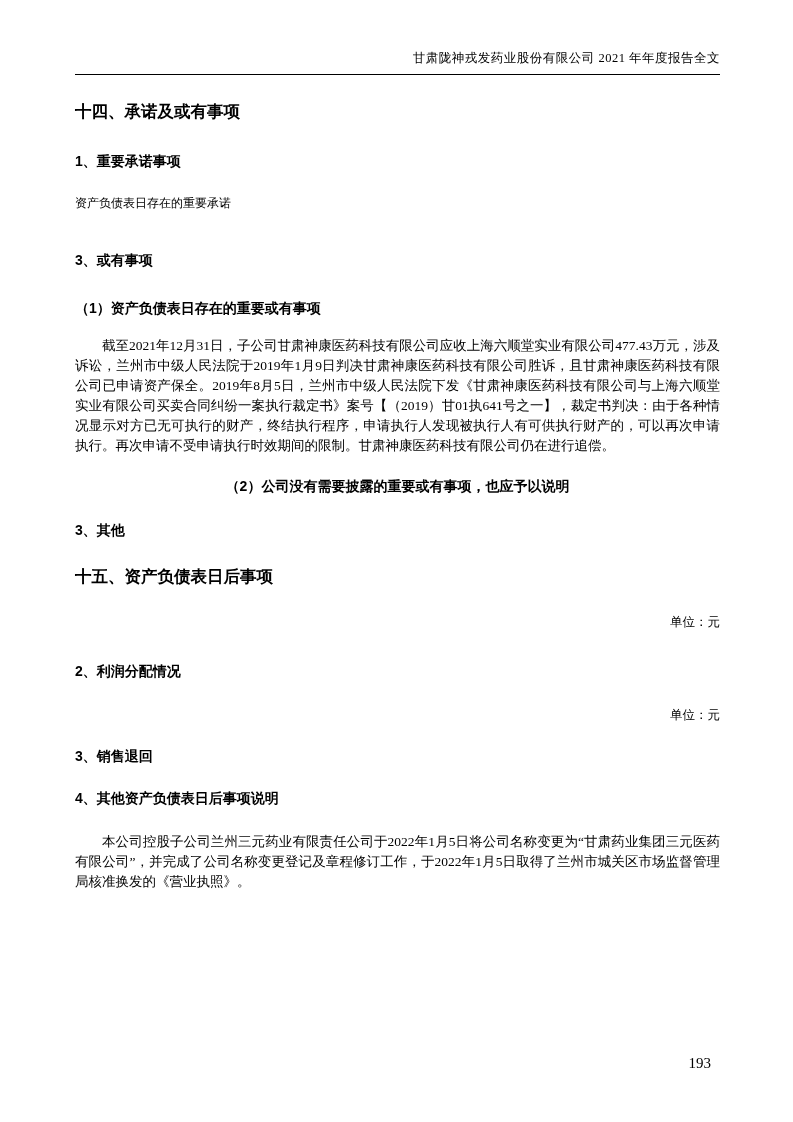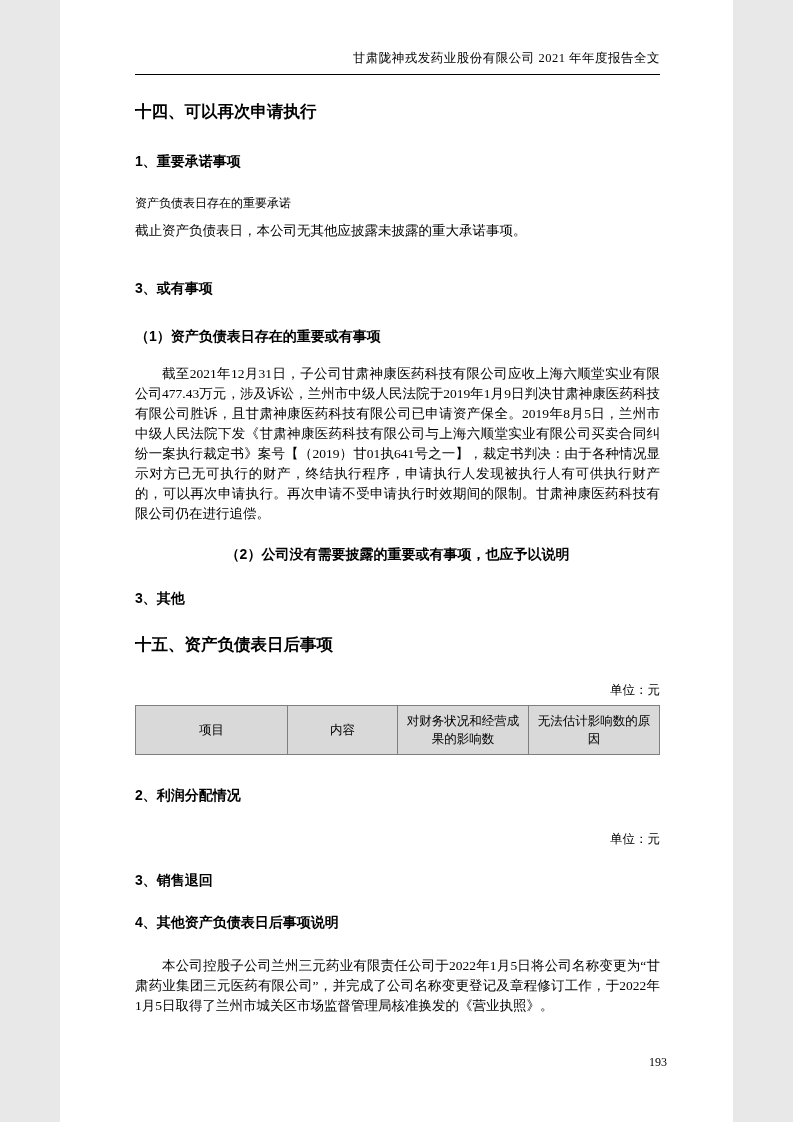--- a/index.html
+++ b/index.html
@@ -1,19 +1,19 @@
 <!DOCTYPE html>
 <html><head>
 <meta charset="utf-8">
 <style>
   * { margin: 0; padding: 0; box-sizing: border-box; }
   html, body { background: #e8e8e8; }
   body { font-family: "Liberation Serif", "DejaVu Serif", serif; color: #000; }
   .page {
-    width: 673px; height: 1122px; margin: 0 auto; background: #fff;
+    width: 793px; height: 1122px; margin: 0 auto; background: #fff;
     position: relative; padding: 50px 73px 0 75px; overflow: hidden;
   }
   .doc-header {
     text-align: right; font-size: 12.5px; letter-spacing: 0.5px;
     padding-bottom: 7px; border-bottom: 1.5px solid #000;
   }
   .h-section { font-size: 16.5px; font-weight: bold; margin-top: 26px; font-family: "Liberation Sans","DejaVu Sans",sans-serif; }
   .h-sub { font-size: 14px; font-weight: bold; margin-top: 30px; font-family: "Liberation Sans","DejaVu Sans",sans-serif; }
   .note-small { font-size: 12px; margin-top: 24px; }
   .body-line { font-size: 13.5px; margin-top: 10px; }
@@ -29,71 +29,54 @@
   table.data-table th {
     border: 1px solid #7f7f7f; background: #d9d9d9; font-weight: normal;
     text-align: center; vertical-align: middle; padding: 6px 8px; height: 46px;
     line-height: 18px;
   }
   .col-item    { width: 29%; }
   .col-content { width: 21%; }
   .col-impact  { width: 25%; }
   .col-reason  { width: 25%; }
   .page-number {
-    position: absolute; right: 66px; top: 1055px; font-size: 12px;
+    position: absolute; right: 82px; top: 1055px; font-size: 15px;
   }
   .gap-lg { margin-top: 40px; }
 </style>
 </head>
 <body>
 
 <div class="page">
 
   <div class="doc-header">甘肃陇神戎发药业股份有限公司 2021 年年度报告全文</div>
 
-  <div class="h-section">十四、可以再次申请执行</div>
+  <div class="h-section">十四、承诺及或有事项</div>
 
   <div class="h-sub">1、重要承诺事项</div>
 
   <div class="note-small">资产负债表日存在的重要承诺</div>
 
-  <div class="body-line">截止资产负债表日，本公司无其他应披露未披露的重大承诺事项。</div>
 
   <div class="h-sub gap-lg">3、或有事项</div>
 
   <div class="h-sub">（1）资产负债表日存在的重要或有事项</div>
 
   <div class="para">截至2021年12月31日，子公司甘肃神康医药科技有限公司应收上海六顺堂实业有限公司477.43万元，涉及诉讼，兰州市中级人民法院于2019年1月9日判决甘肃神康医药科技有限公司胜诉，且甘肃神康医药科技有限公司已申请资产保全。2019年8月5日，兰州市中级人民法院下发《甘肃神康医药科技有限公司与上海六顺堂实业有限公司买卖合同纠纷一案执行裁定书》案号【（2019）甘01执641号之一】，裁定书判决：由于各种情况显示对方已无可执行的财产，终结执行程序，申请执行人发现被执行人有可供执行财产的，可以再次申请执行。再次申请不受申请执行时效期间的限制。甘肃神康医药科技有限公司仍在进行追偿。</div>
 
   <div class="h-sub" style="margin-top:22px;text-align:center;">（2）公司没有需要披露的重要或有事项，也应予以说明</div>
 
 
   <div class="h-sub" style="margin-top:26px;">3、其他</div>
 
   <div class="h-section">十五、资产负债表日后事项</div>
 
 
   <div class="unit-label">单位：元</div>
 
-  <table class="data-table">
-    <colgroup>
-      <col class="col-item">
-        <col class="col-content">
-        <col class="col-impact">
-        <col class="col-reason">
-    </colgroup>
-    <tbody>
-        <tr>
-      <th>项目</th>
-      <th>内容</th>
-      <th>对财务状况和经营成果的影响数</th>
-      <th>无法估计影响数的原因</th>
-    </tr>
-  </tbody>
-    </table>
 
   <div class="h-sub" style="margin-top:32px;">2、利润分配情况</div>
 
   <div class="unit-label">单位：元</div>
 
   <div class="h-sub" style="margin-top:24px;">3、销售退回</div>
 
   <div class="h-sub" style="margin-top:24px;">4、其他资产负债表日后事项说明</div>
 
   <div class="para" style="margin-top:24px;">本公司控股子公司兰州三元药业有限责任公司于2022年1月5日将公司名称变更为“甘肃药业集团三元医药有限公司”，并完成了公司名称变更登记及章程修订工作，于2022年1月5日取得了兰州市城关区市场监督管理局核准换发的《营业执照》。</div>

